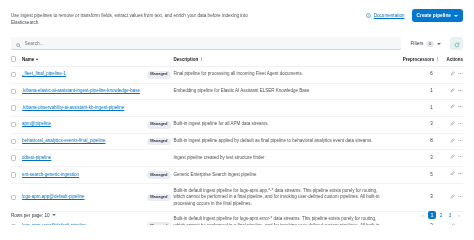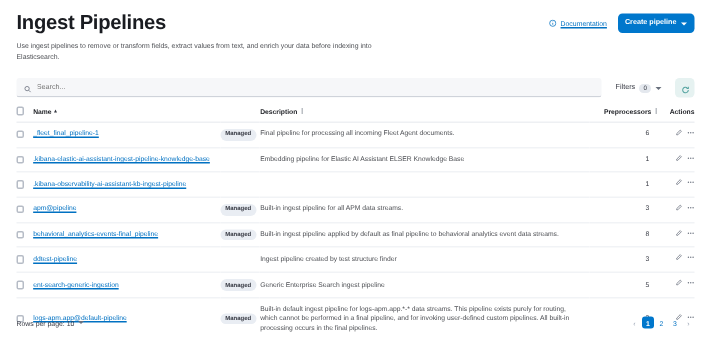--- a/index.html
+++ b/index.html
@@ -154,21 +154,20 @@
   .pager-page.active { color: #fff; background: #0077cc; font-weight: bold; }
   .pager-arrow { color: #98a2b3; }
 </style>
 </head>
 <body>
 
 <div class="page">
 
   <div class="header">
     <div class="header-left">
-      <div class="page-title">Ingest Pipelines</div>
       <div class="page-subtitle">Use ingest pipelines to remove or transform fields, extract values from text, and enrich your data before indexing into Elasticsearch.</div>
     </div>
     <div class="header-right">
       <a class="doc-link" href="#">
         <span>
           <svg width="5" height="5" viewBox="0 0 16 16" fill="none" stroke="#0071c2" stroke-width="1.6">
             <circle cx="8" cy="8" r="6.6"></circle>
             <path d="M8 7.2v4"></path>
               <path d="M8 4.6v.9"></path>
           </svg>

